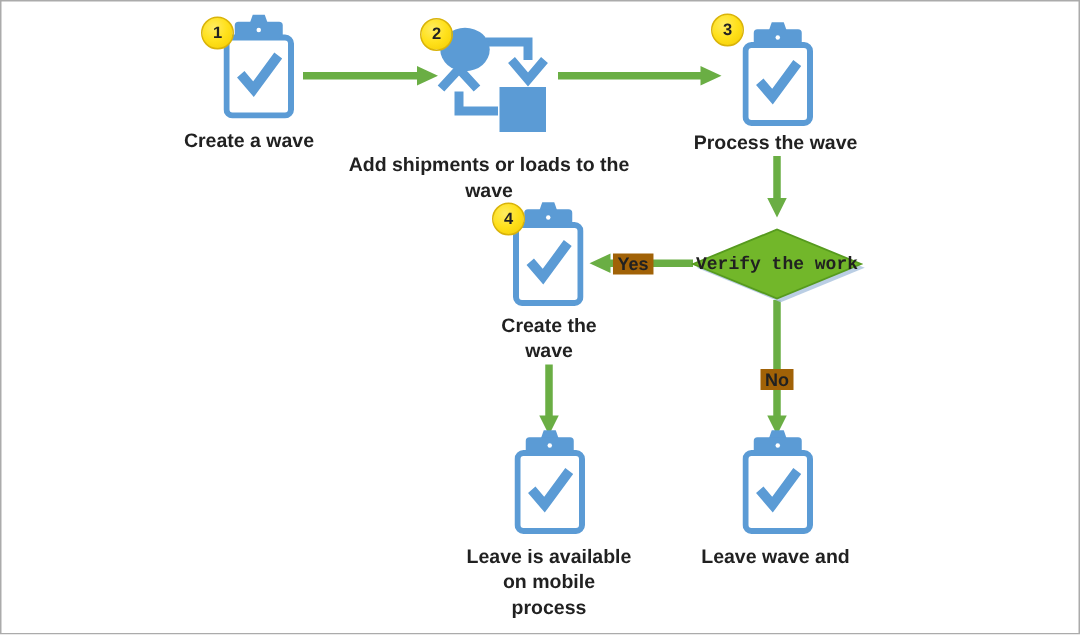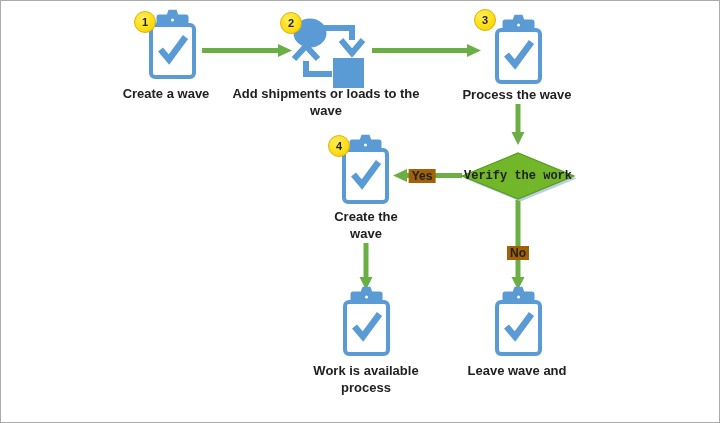--- a/index.html
+++ b/index.html
@@ -118,41 +118,42 @@
       <span>3</span>
     </div>
   <div class="badge" style="left:327px;top:134px">
       <span>4</span>
     </div>
 
   <div class="lbl" style="left:165px;top:84px">
     <div>Create a wave</div>
   </div>
 
-  <div class="lbl" style="left:325px;top:84px">
+  <div class="lbl" style="left:325px;top:100px">
     <div>Add shipments or loads to the</div>
     <div>wave</div>
   </div>
 
   <div class="lbl" style="left:516px;top:85px">
     <div>Process the wave</div>
   </div>
 
   <div class="lbl" style="left:365px;top:207px">
     <div>Create the</div>
     <div>wave</div>
   </div>
 
   <div class="decision-lbl" style="left:517px;top:167px">Verify the work</div>
 
   <div class="edge-lbl" style="left:421px;top:168px">Yes</div>
   <div class="edge-lbl" style="left:517px;top:245px">No</div>
 
   <div class="lbl" style="left:365px;top:361px">
-    <div>Work is available</div>
+    <div>Leave is available</div>
+    <div>on mobile</div>
     <div>process</div>
   </div>
 
   <div class="lbl" style="left:516px;top:361px">
     <div>Leave wave and</div>
   </div>
 
 </div>
 
 </body></html>

